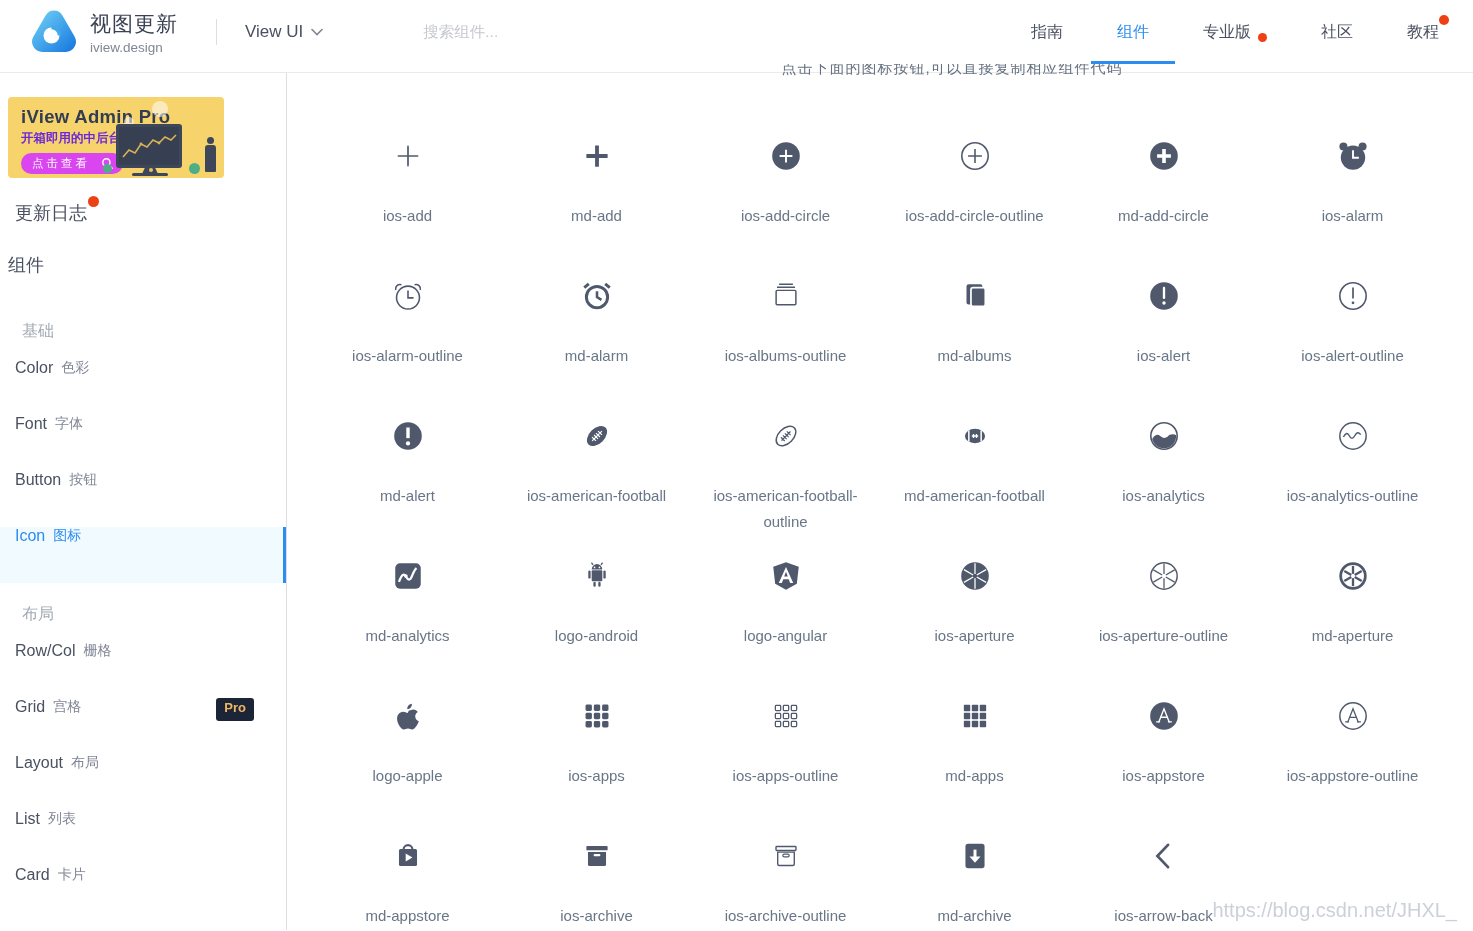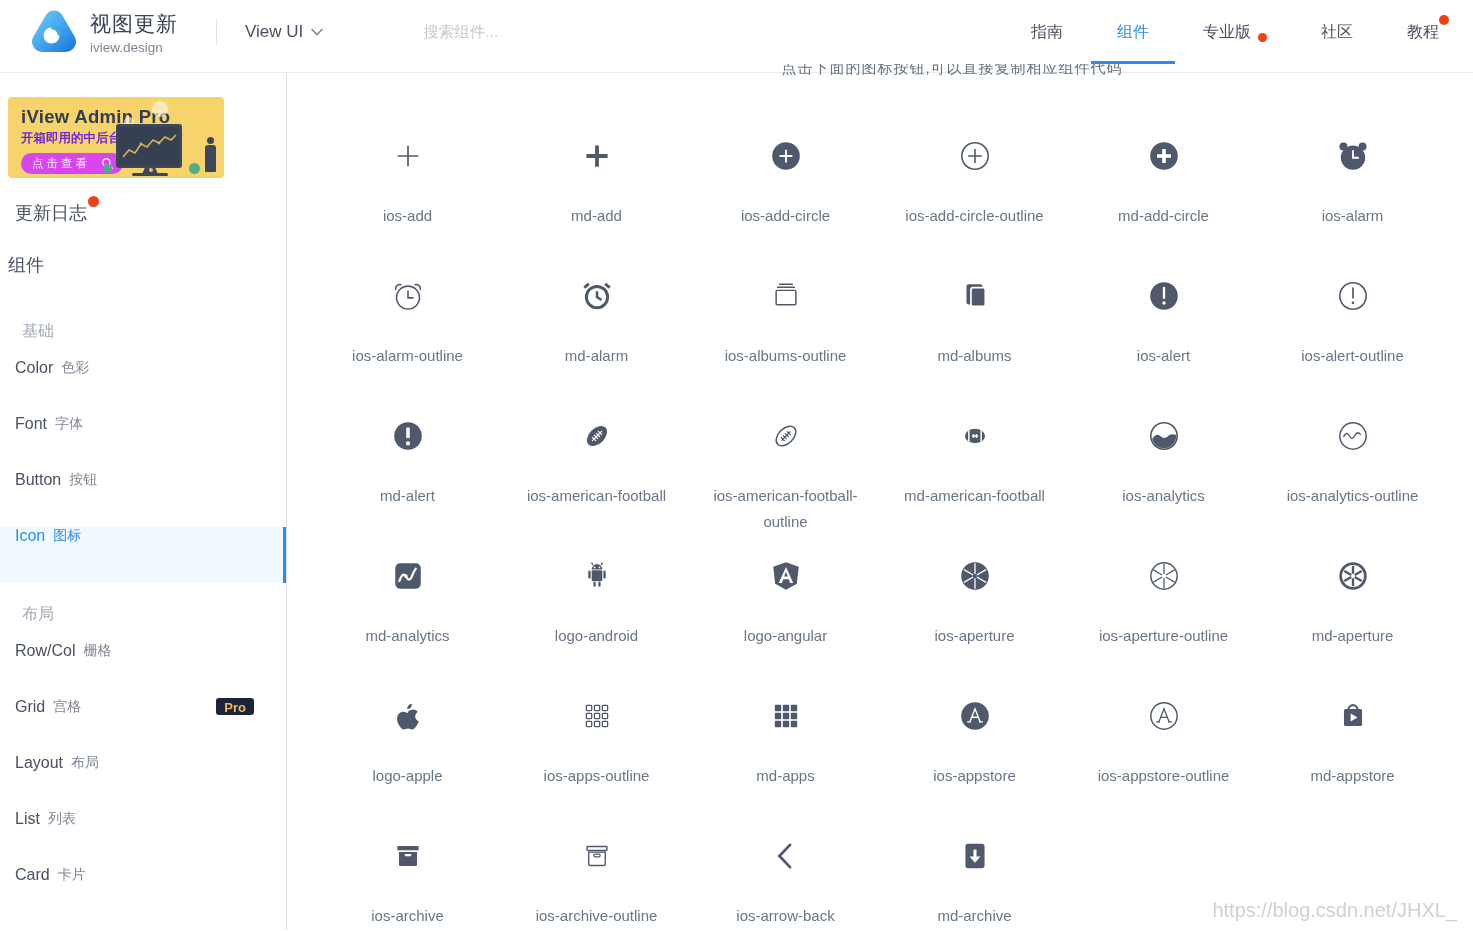--- a/index.html
+++ b/index.html
@@ -67,21 +67,21 @@
     font-size:16px; color:#a2aab4; }
   .group-header.g0 { margin-top:19px; }
   .group-header.g1 { margin-top:3px; }
   .menu-item { height:56px; display:flex; align-items:flex-start; padding-left:15px;
     cursor:pointer; }
   .menu-item .en { font-size:16px; color:#495060; }
   .menu-item .zh { font-size:14px; color:#808695; margin-left:8px; }
   .menu-item.active { background:#f0faff; border-right:3px solid #2d8cf0; }
   .menu-item.active .en, .menu-item.active .zh { color:#2d8cf0; }
   .pro-badge { margin-left:auto; margin-right:32px; background:#1c2438; color:#f0b762;
-    font-size:13px; font-weight:bold; padding:2px 8px 0; border-radius:3px; }
+    font-size:13px; font-weight:bold; padding:2px 8px 6px; border-radius:3px; }
 
   
   .main { flex:1; position:relative; padding:16px 26px 0; }
   .notice { position:absolute; top:-14px; left:50%; margin-left:72px;
     transform:translateX(-50%); white-space:nowrap; font-size:15px; color:#657180;
     letter-spacing:1px; }
   .icon-grid { display:grid; grid-template-columns:repeat(6,1fr); }
   .icon-cell { height:140px; display:flex; flex-direction:column; align-items:center;
     padding-top:50px; cursor:pointer; color:#50596c; }
   .cell-icon { height:34px; display:flex; align-items:center; justify-content:center; }
@@ -492,20 +492,38 @@
             <svg width="34" height="34" viewBox="0 0 32 32">
               <path d="M19.6 4.4c.3 1.2-.3 2.6-1 3.5-.8.9-2.1 1.6-3.3 1.5-.2-1.2.4-2.5 1.1-3.4.8-.9 2.2-1.6 3.2-1.6z" fill="currentColor"></path>
               <path d="M16.2 10.9c1.4 0 2.5-1 4.3-1 1.8.1 3.2.9 4.1 2.3-3.6 2.1-3 7.2 1 8.8-.6 1.7-1.4 3.3-2.6 4.8-1 1.4-2.2 2.9-3.8 2.9-1.5 0-2-.9-3.8-.9s-2.4.9-3.9.9c-1.6 0-2.8-1.5-3.8-2.9-2.9-4-3.3-8.7-1.5-11.2 1.2-1.6 3-2.5 4.7-2.5 1.7 0 3 1 4.2 1z" fill="currentColor" transform="translate(0.6,0)"></path>
             </svg>
           </span>
           <span class="cell-label">logo-apple</span>
         </div>
         <div class="icon-cell">
           <span class="cell-icon">
             <svg width="34" height="34" viewBox="0 0 32 32">
+              <g fill="currentColor">
+                <rect x="5.2" y="5.2" width="6" height="6" rx="1.4"></rect>
+                <rect x="13" y="5.2" width="6" height="6" rx="1.4"></rect>
+                <rect x="20.8" y="5.2" width="6" height="6" rx="1.4"></rect>
+                <rect x="5.2" y="13" width="6" height="6" rx="1.4"></rect>
+                <rect x="13" y="13" width="6" height="6" rx="1.4"></rect>
+                <rect x="20.8" y="13" width="6" height="6" rx="1.4"></rect>
+                <rect x="5.2" y="20.8" width="6" height="6" rx="1.4"></rect>
+                <rect x="13" y="20.8" width="6" height="6" rx="1.4"></rect>
+                <rect x="20.8" y="20.8" width="6" height="6" rx="1.4"></rect>
+              </g>
+            </svg>
+          </span>
+          <span class="cell-label">ios-apps</span>
+        </div>
+        <div class="icon-cell">
+          <span class="cell-icon">
+            <svg width="34" height="34" viewBox="0 0 32 32">
               <g stroke="currentColor" fill="none" stroke-width="1.2">
                 <rect x="6" y="6" width="5" height="5" rx=".8"></rect>
                 <rect x="13.5" y="6" width="5" height="5" rx=".8"></rect>
                 <rect x="21" y="6" width="5" height="5" rx=".8"></rect>
                 <rect x="6" y="13.5" width="5" height="5" rx=".8"></rect>
                 <rect x="13.5" y="13.5" width="5" height="5" rx=".8"></rect>
                 <rect x="21" y="13.5" width="5" height="5" rx=".8"></rect>
                 <rect x="6" y="21" width="5" height="5" rx=".8"></rect>
                 <rect x="13.5" y="21" width="5" height="5" rx=".8"></rect>
                 <rect x="21" y="21" width="5" height="5" rx=".8"></rect>
@@ -584,31 +602,31 @@
               <rect x="6.6" y="7" width="18.8" height="3.8" rx=".6" stroke="currentColor" fill="none" stroke-width="1.3"></rect>
               <path d="M8.2 12.4h15.6v11.2a1.4 1.4 0 0 1-1.4 1.4H9.6a1.4 1.4 0 0 1-1.4-1.4z" stroke="currentColor" fill="none" stroke-width="1.3"></path>
               <rect x="13" y="14.3" width="6" height="2.6" rx="1.3" stroke="currentColor" fill="none" stroke-width="1.1"></rect>
             </svg>
           </span>
           <span class="cell-label">ios-archive-outline</span>
         </div>
         <div class="icon-cell">
           <span class="cell-icon">
             <svg width="34" height="34" viewBox="0 0 32 32">
-              <path d="M19.8 5.5L9.8 16l10 10.5" stroke="currentColor" fill="none" stroke-width="2.6" stroke-linecap="round"></path>
-            </svg>
-          </span>
-          <span class="cell-label">ios-arrow-back</span>
-        </div>
-        <div class="icon-cell">
-          <span class="cell-icon">
-            <svg width="34" height="34" viewBox="0 0 32 32">
               <rect x="7" y="4.5" width="18" height="23" rx="2.5" fill="currentColor"></rect>
               <rect x="14.6" y="10" width="2.8" height="7" fill="#fff"></rect>
               <path d="M10.8 16.5h10.4L16 22.3z" fill="#fff"></path>
             </svg>
           </span>
           <span class="cell-label">md-archive</span>
         </div>
+        <div class="icon-cell">
+          <span class="cell-icon">
+            <svg width="34" height="34" viewBox="0 0 32 32">
+              <path d="M19.8 5.5L9.8 16l10 10.5" stroke="currentColor" fill="none" stroke-width="2.6" stroke-linecap="round"></path>
+            </svg>
+          </span>
+          <span class="cell-label">ios-arrow-back</span>
+        </div>
       </div>
     <div class="watermark">https://blog.csdn.net/JHXL_</div>
   </main>
 </div>
 
 </body></html>

